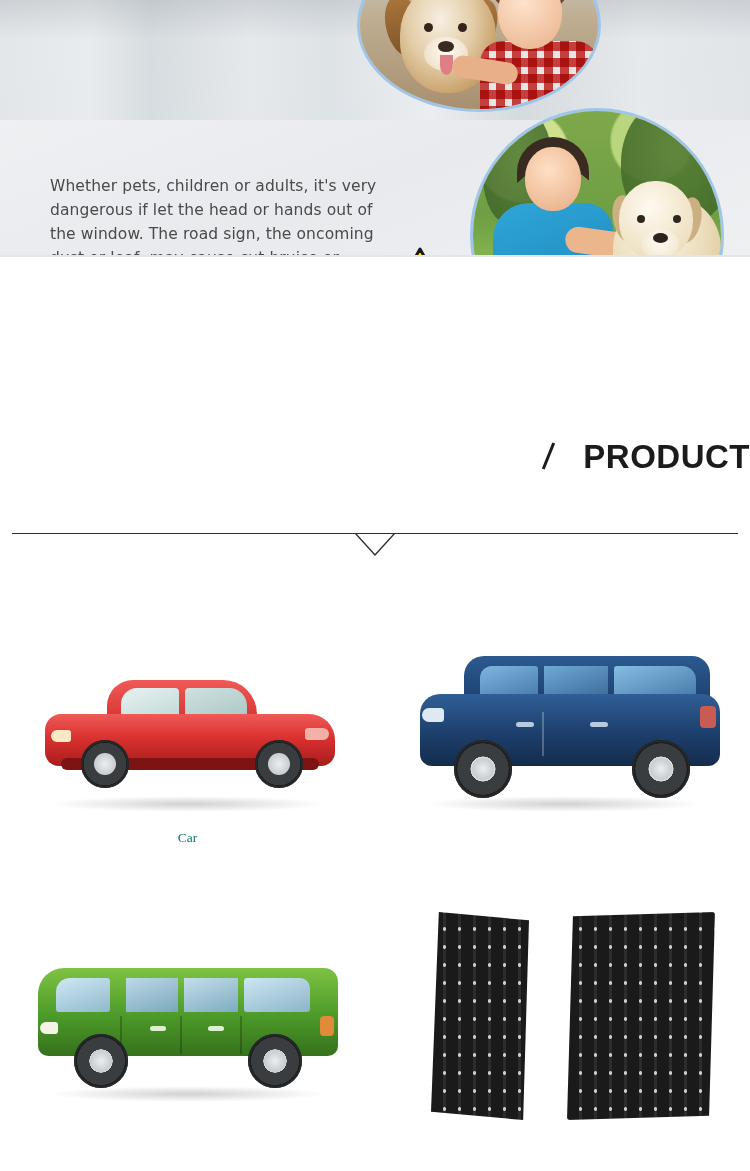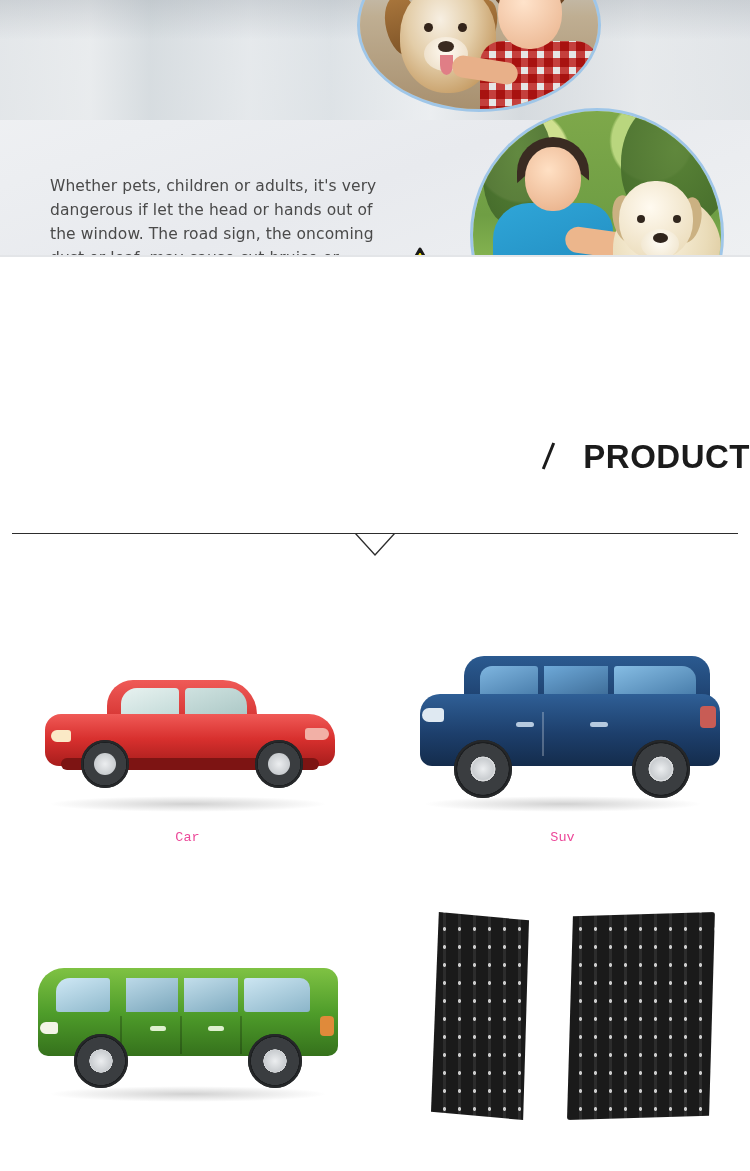--- a/index.html
+++ b/index.html
@@ -300,22 +300,22 @@
   .cell-prod{ left: 375px; top: 290px; }
 
   .vehicle-stage {
     position: relative;
     width: 375px;
     height: 230px;
   }
   .caption {
     text-align: center;
     font-size: 13.5px;
-    color: #ec4899;
-    font-family: Liberation Mono, monospace;
+    color: #0f766e;
+    font-family: Liberation Serif, serif;
   }
   .shadow {
     position: absolute;
     bottom: 18px; left: 50%;
     transform: translateX(-50%);
     width: 280px; height: 16px;
     border-radius: 50%;
     background: radial-gradient(ellipse, rgba(90,90,90,.28), rgba(255,255,255,0) 70%);
   }
 
@@ -577,21 +577,20 @@
           <div class="body"></div>
           <div class="door"></div>
           <div class="handle h1"></div>
           <div class="handle h2"></div>
           <div class="hl"></div>
           <div class="tl"></div>
           <div class="wheel w1"></div>
           <div class="wheel w2"></div>
         </div>
       </div>
-      <div class="caption">Suv</div>
     </div>
 
     <div class="cell cell-van">
       <div class="vehicle-stage">
         <div class="shadow"></div>
         <div class="van">
           <div class="body"></div>
           <div class="gl1"></div>
           <div class="gl2"></div>
           <div class="gl3"></div>

